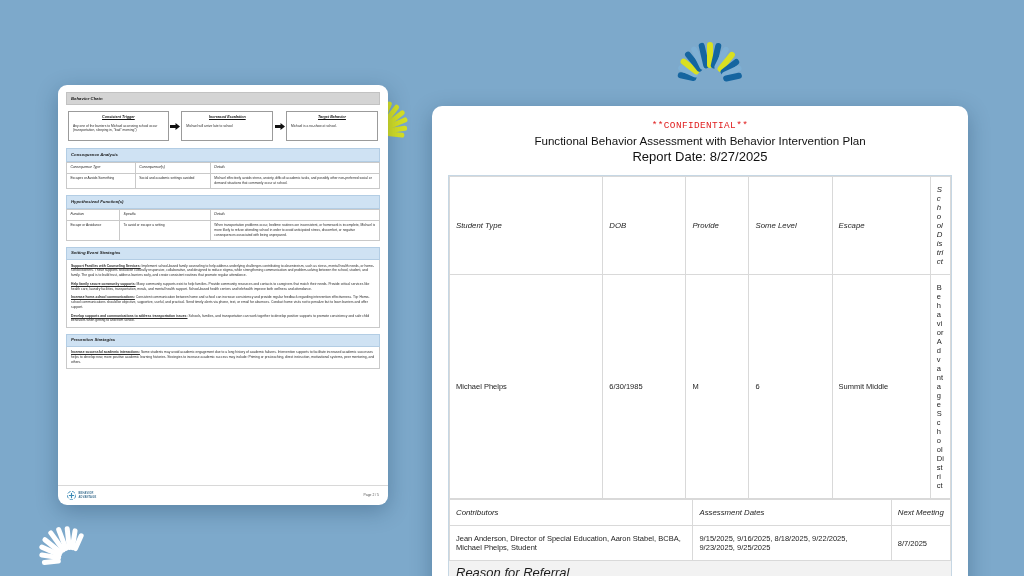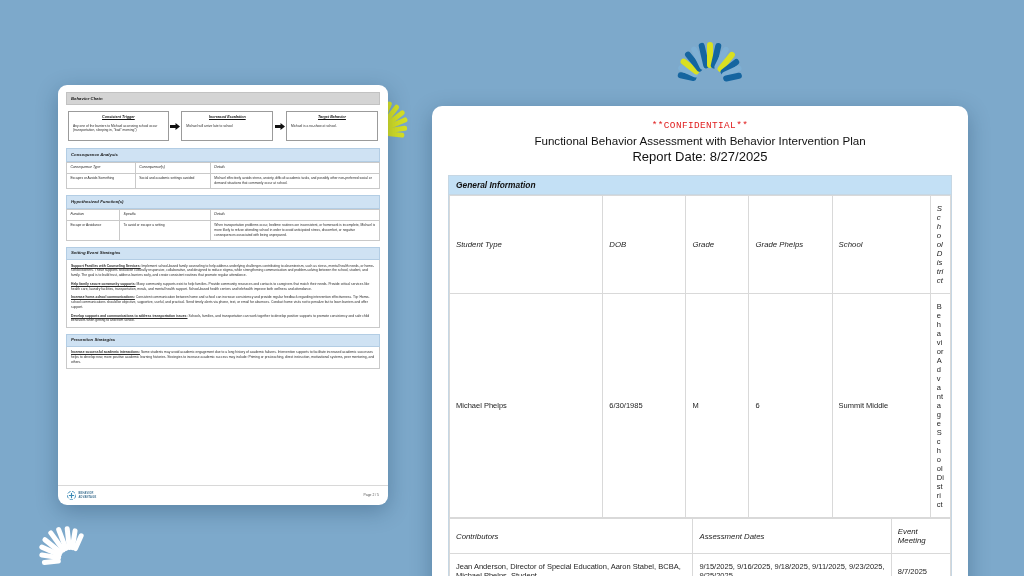--- a/index.html
+++ b/index.html
@@ -248,53 +248,52 @@
 </div>
 
 <div class="page" id="right-doc">
   <div class="inner">
 
     <div class="conf">**CONFIDENTIAL**</div>
     <div class="rep-title">Functional Behavior Assessment with Behavior Intervention Plan</div>
     <div class="rep-date">Report Date: 8/27/2025</div>
 
     <div class="sec">
-      <div class="sec-hd">General Information</div>
 
       <table class="rtbl">
         <tbody>
             <tr>
           <th style="width:28%">Student Type</th>
           <th style="width:14%">DOB</th>
-          <th style="width:10%">Grade</th>
-          <th style="width:14%">Grade Phelps</th>
-          <th style="width:17%">School</th>
+          <th style="width:10%">Provide</th>
+          <th style="width:14%">Some Level</th>
+          <th style="width:17%">Escape</th>
           <th>School District</th>
         </tr>
         <tr>
           <td>Michael Phelps</td>
           <td>6/30/1985</td>
           <td>M</td>
           <td>6</td>
           <td>Summit Middle</td>
           <td>Behavior Advantage School District</td>
         </tr>
       </tbody>
         </table>
 
       <table class="rtbl">
         <tbody>
             <tr>
           <th style="width:46%">Contributors</th>
           <th style="width:37%">Assessment Dates</th>
-          <th>Event Meeting</th>
+          <th>Next Meeting</th>
         </tr>
         <tr>
           <td>Jean Anderson, Director of Special Education, Aaron Stabel, BCBA, Michael Phelps, Student</td>
-          <td>9/15/2025, 9/16/2025, 9/18/2025, 9/11/2025, 9/23/2025, 9/25/2025</td>
+          <td>9/15/2025, 9/16/2025, 8/18/2025, 9/22/2025, 9/23/2025, 9/25/2025</td>
           <td>8/7/2025</td>
         </tr>
       </tbody>
         </table>
 
       <div class="subhd">Reason for Referral</div>
       <div class="para">Michael was referred for a functional behavior assessment (FBA) and behavior intervention plan (BIP) due to concerns with chronic absenteeism that is limiting his access to learning and opportunities for social engagement with peers. This report provides preventative recommendations and positive behavior supports, based on direct observations across multiple days, clinical interviews, record review, and additional functional assessments with the school team, student, and family.</div>
     </div>
 
   </div>

